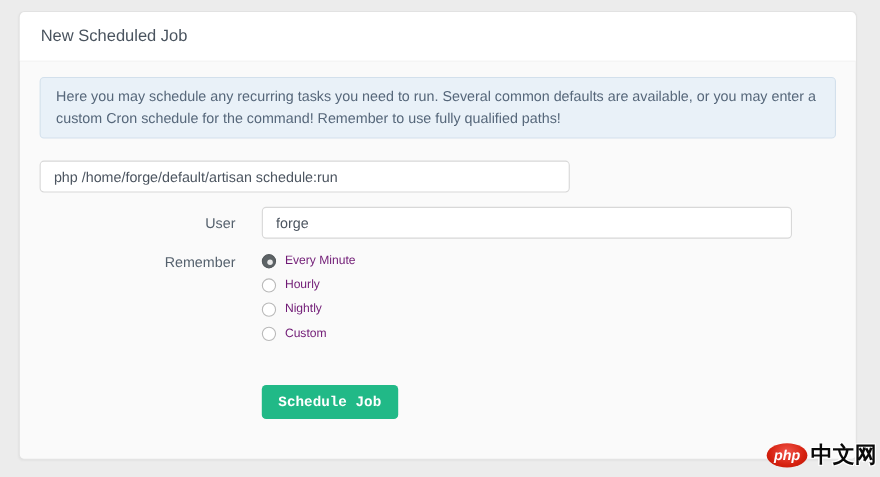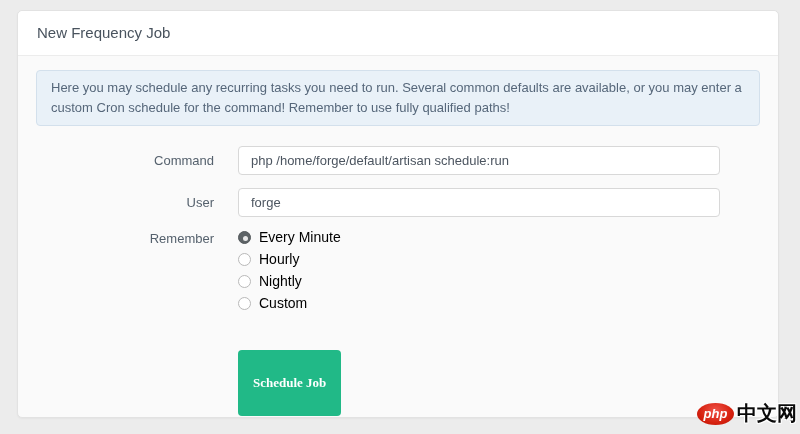--- a/index.html
+++ b/index.html
@@ -93,35 +93,35 @@
   }
   .radio-option.selected .radio-circle::after {
     content: '';
     position: absolute;
     left: 4px; top: 4px;
     width: 5px; height: 5px;
     border-radius: 50%;
     background: #e9e9e9;
   }
   .radio-label {
-    font-size: 14px;
-    color: #000000;
+    font-size: 11px;
+    color: #701a75;
     line-height: 15px;
   }
   .submit-btn {
     display: inline-block;
     margin: 19px 0 0 202px;
     background: #21b987;
     color: #ffffff;
     border: none;
     border-radius: 4px;
-    padding: 25px 15px;
+    padding: 8px 15px;
     font-size: 13px;
     font-weight: bold;
-    font-family: Liberation Serif, serif;
+    font-family: Liberation Mono, monospace;
     cursor: pointer;
   }
   .watermark {
     position: absolute;
     right: 3px; bottom: 7px;
     display: flex;
     align-items: center;
   }
   .php-badge {
     width: 37px; height: 22px;
@@ -142,31 +142,30 @@
     letter-spacing: 0px;
     text-shadow:
       -1px -1px 0 #fff, 1px -1px 0 #fff,
       -1px  1px 0 #fff, 1px  1px 0 #fff;
   }
 </style>
 </head>
 <body>
 
 <div class="card">
-  <div class="card-header">New Frequency Job</div>
+  <div class="card-header">New Scheduled Job</div>
   <div class="card-body">
 
     <div class="alert-info">
       <span>Here you may schedule any recurring tasks you need to run. Several common defaults are available, or you may enter a custom Cron schedule for the command! Remember to use fully qualified paths!</span>
     </div>
 
     <div class="form-area">
 
       <div class="form-row">
-        <label class="form-label">Command</label>
         <input class="text-input" type="text" value="php /home/forge/default/artisan schedule:run" style="">
       </div>
 
       <div class="form-row">
         <label class="form-label">User</label>
         <input class="text-input" type="text" value="forge" style="">
       </div>
 
       <div class="form-row align-top">
         <label class="form-label">Remember</label>

